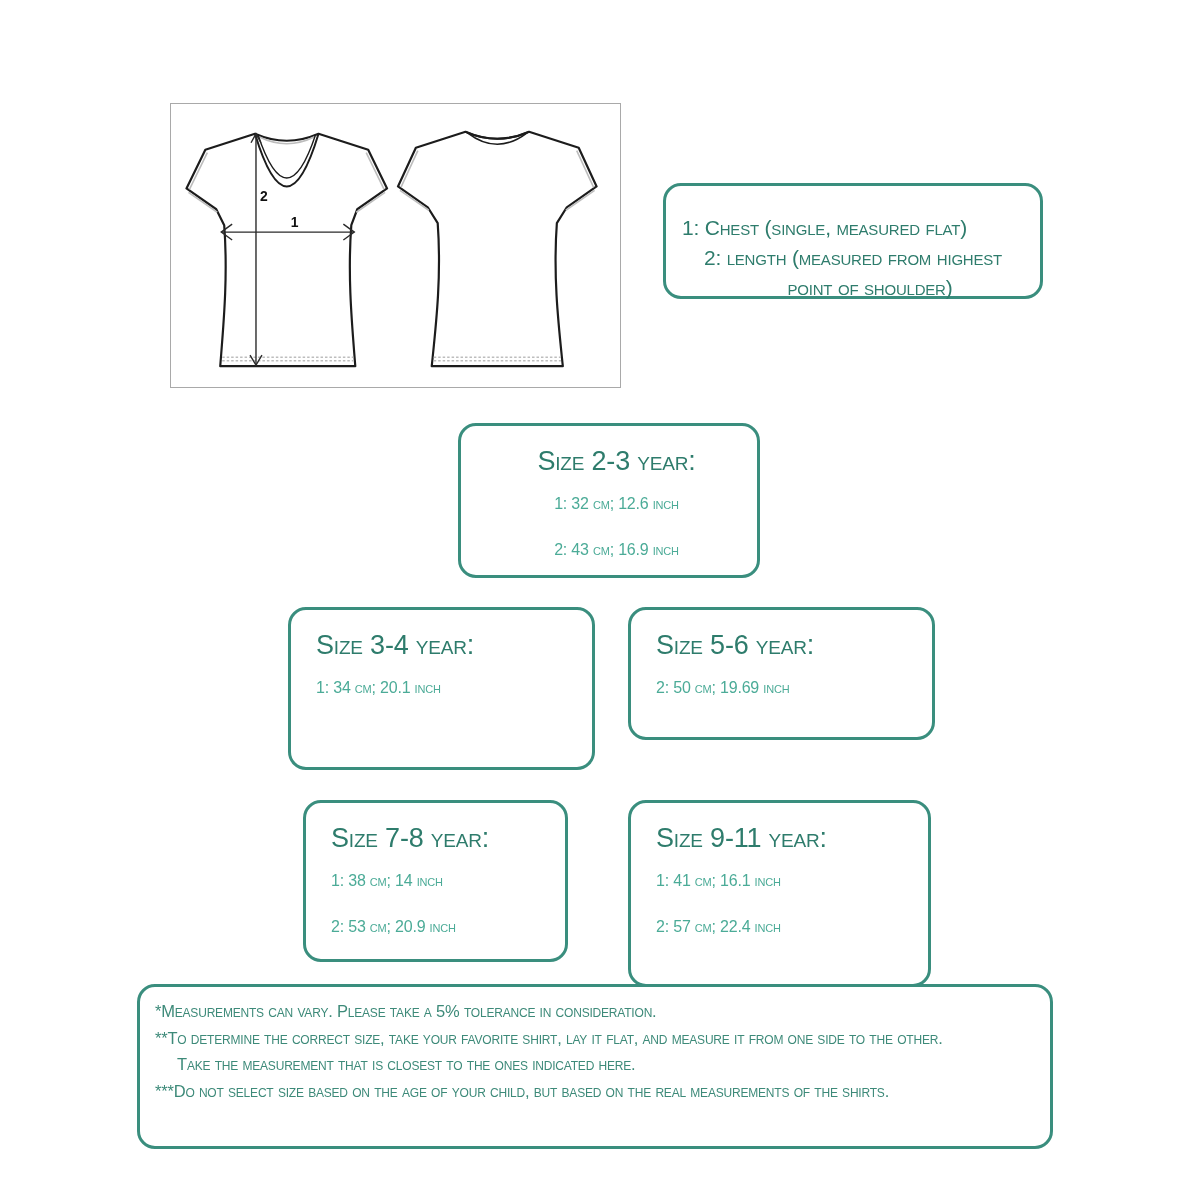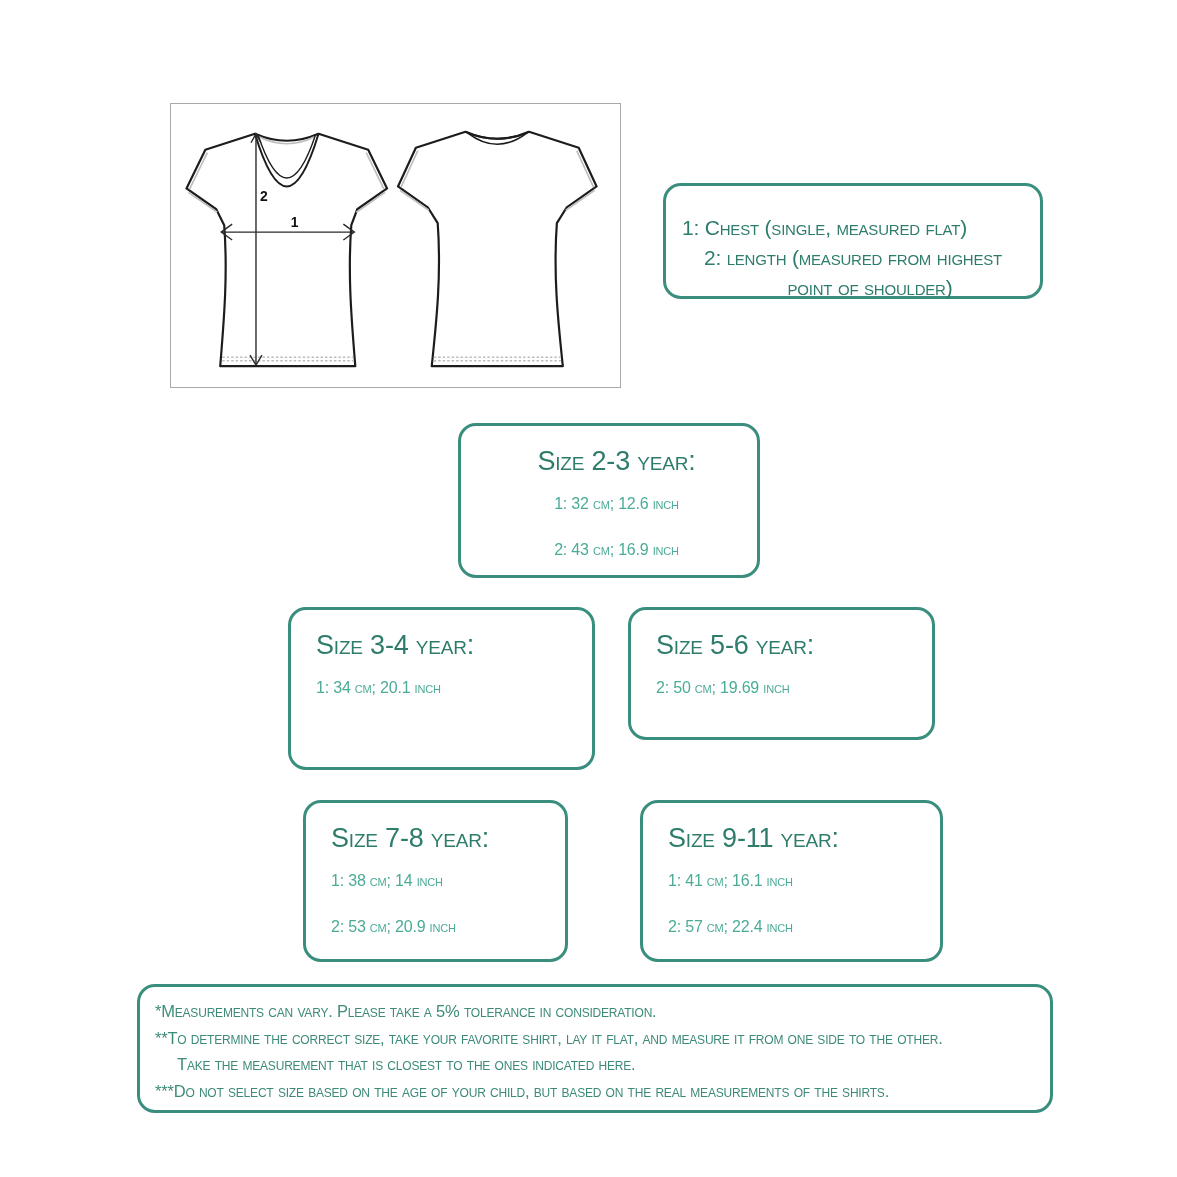--- a/index.html
+++ b/index.html
@@ -30,24 +30,24 @@
   }
   .legend .hang{padding-left:34px;text-indent:-34px;text-align:center;}
   
   .sizebox{padding:15px 10px 0 25px;font-variant:small-caps;}
   .sizebox .title{color:#2e7c6c;font-size:27px;line-height:40px;white-space:nowrap;letter-spacing:-0.2px;}
   .sizebox .val{color:#4bab97;font-size:16px;line-height:46px;white-space:nowrap;letter-spacing:-0.2px;}
   .box-2-3 {left:458px;top:423px;width:302px;height:155px;text-align:center;}
   .box-3-4 {left:288px;top:607px;width:307px;height:163px;}
   .box-5-6 {left:628px;top:607px;width:307px;height:133px;}
   .box-7-8 {left:288px;top:800px;width:265px;height:162px;margin-left:15px;}
-  .box-9-11{left:628px;top:800px;width:303px;height:162px;margin-left:12px;}
+  .box-9-11{left:628px;top:800px;width:303px;height:187px;}
   
   .notes{
-    left:137px;top:984px;width:916px;height:129px;
+    left:137px;top:984px;width:916px;height:165px;
     padding:11px 26px 0 15px;
     color:#3d8a79;font-size:16.5px;line-height:26.5px;
     font-variant:small-caps;letter-spacing:-0.2px;
   }
   .notes .line{white-space:nowrap;}
   .notes .indent{padding-left:22px;}
 </style>
 </head>
 <body>
 

